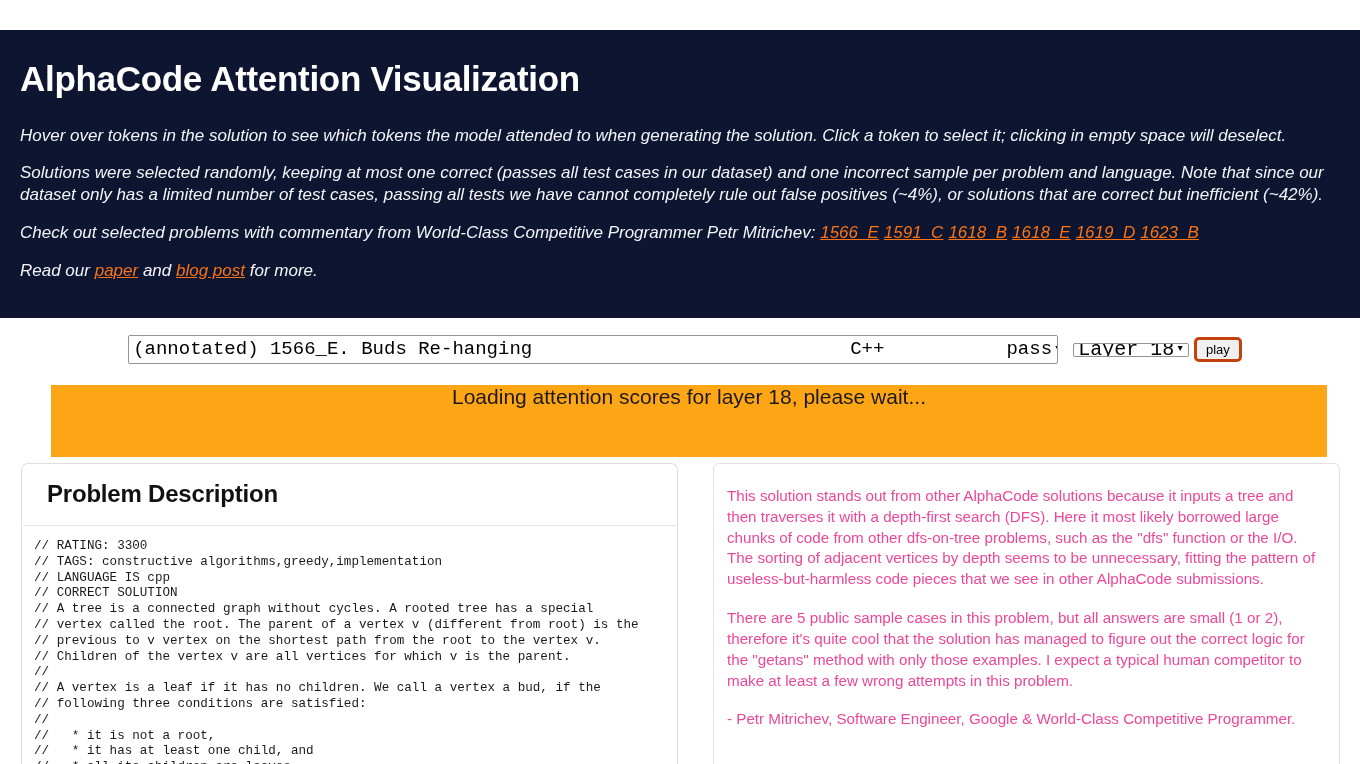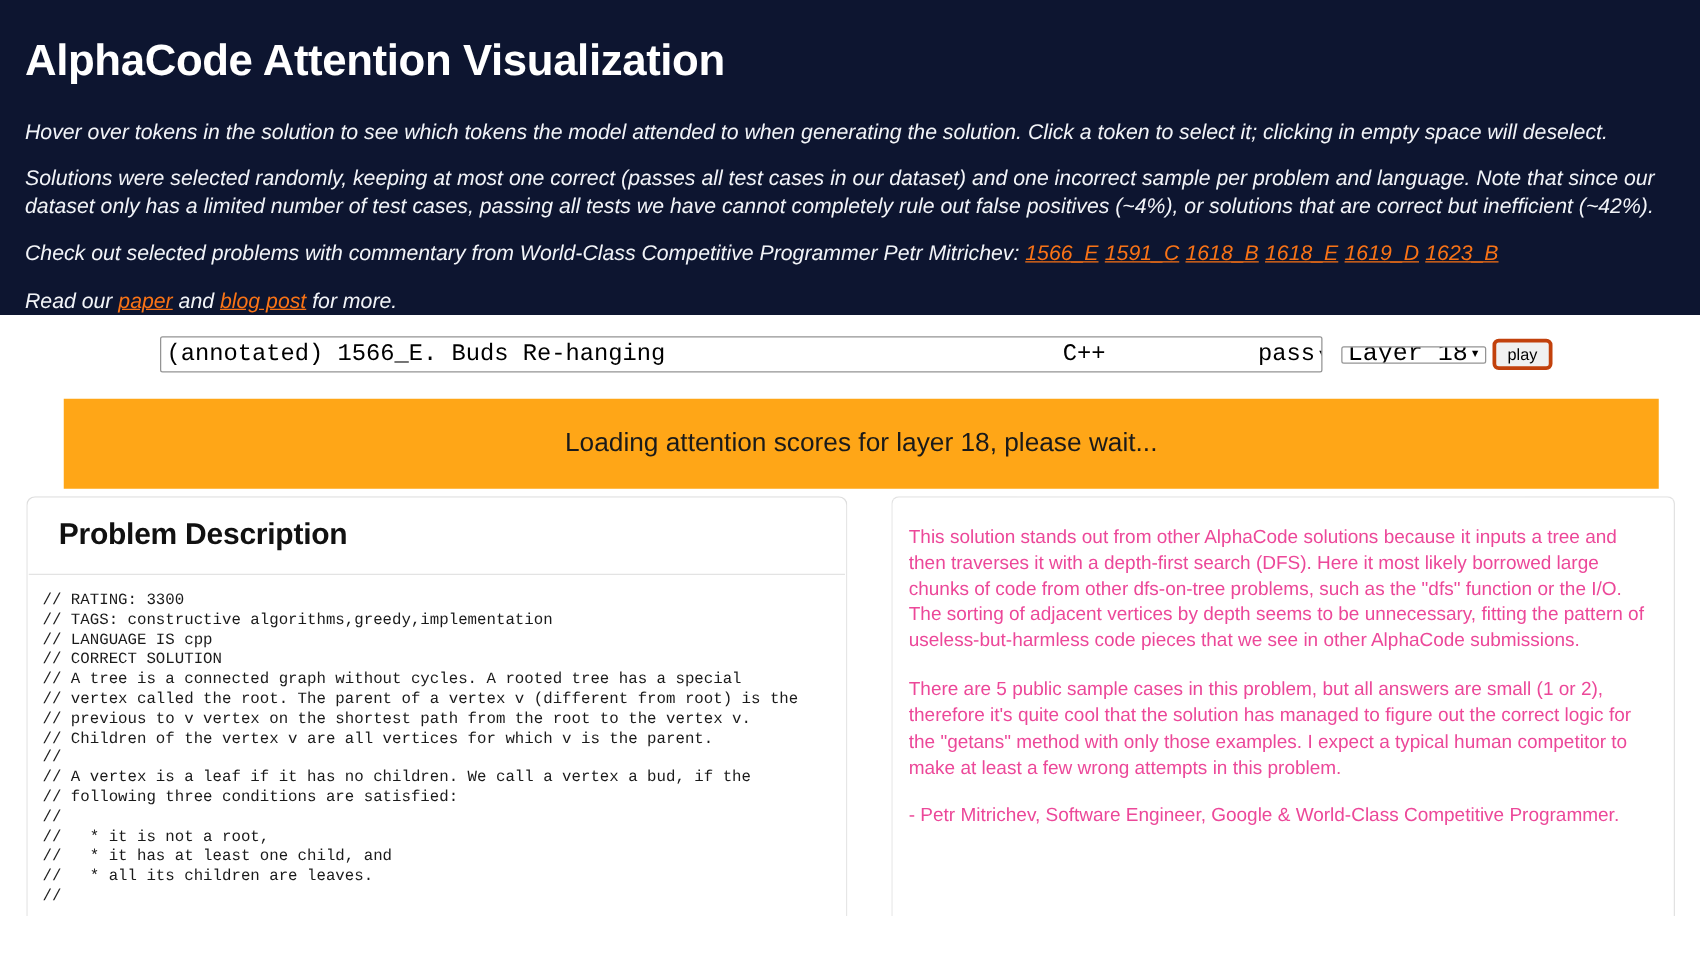--- a/index.html
+++ b/index.html
@@ -9,21 +9,22 @@
     overflow: hidden;
     background: #ffffff;
     font-family: "Liberation Sans", sans-serif;
   }
 
   
   #header {
     background: #0d1530;
     color: #ffffff;
     padding: 30px 20px 18px 20px;
-    height: 252px;
+    height: 288px;
+    margin-top: 30px;
   }
   #page-title {
     font-size: 35px;
     font-weight: 700;
     letter-spacing: -0.3px;
     margin: 0 0 26px 0;
     line-height: 1.1;
     color: #ffffff;
   }
   #header p, .hdr-para {
@@ -99,21 +100,20 @@
     cursor: pointer;
   }
 
   
   #loading-banner {
     margin: 21px 33px 0 51px;
     background: #ffa617;
     color: #1a1a1a;
     height: 72px;
     display: flex;
-    align-items: center;
     justify-content: center;
     font-size: 21px;
   }
 
   
   #main {
     display: flex;
     padding: 0 20px 0 21px;
     gap: 0;
     margin-top: 6px;

